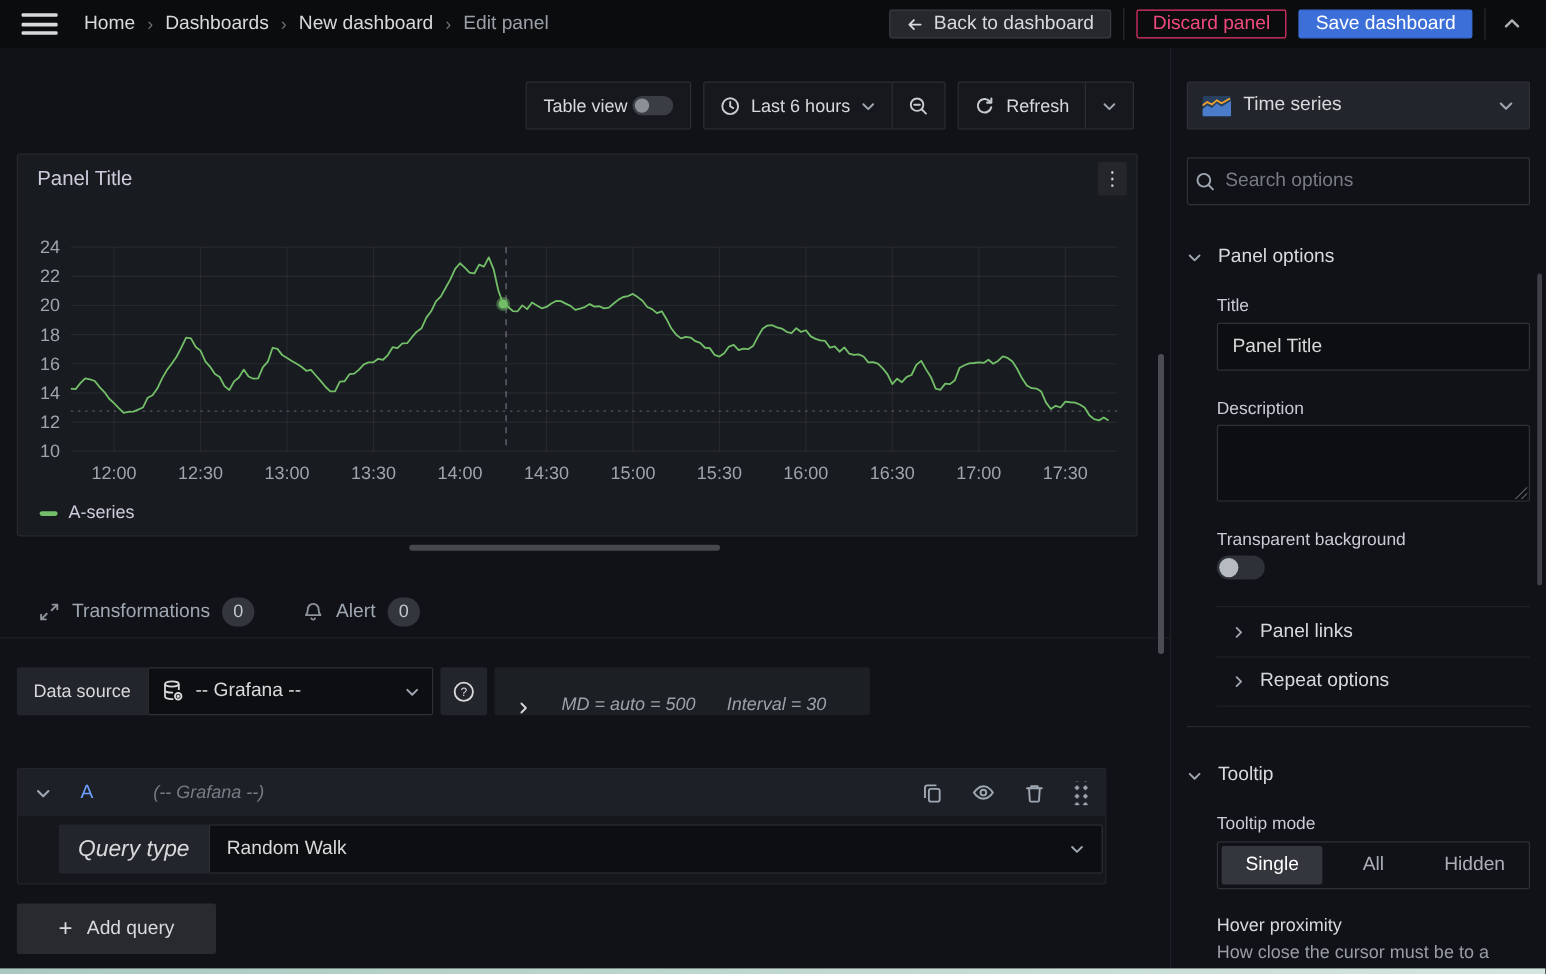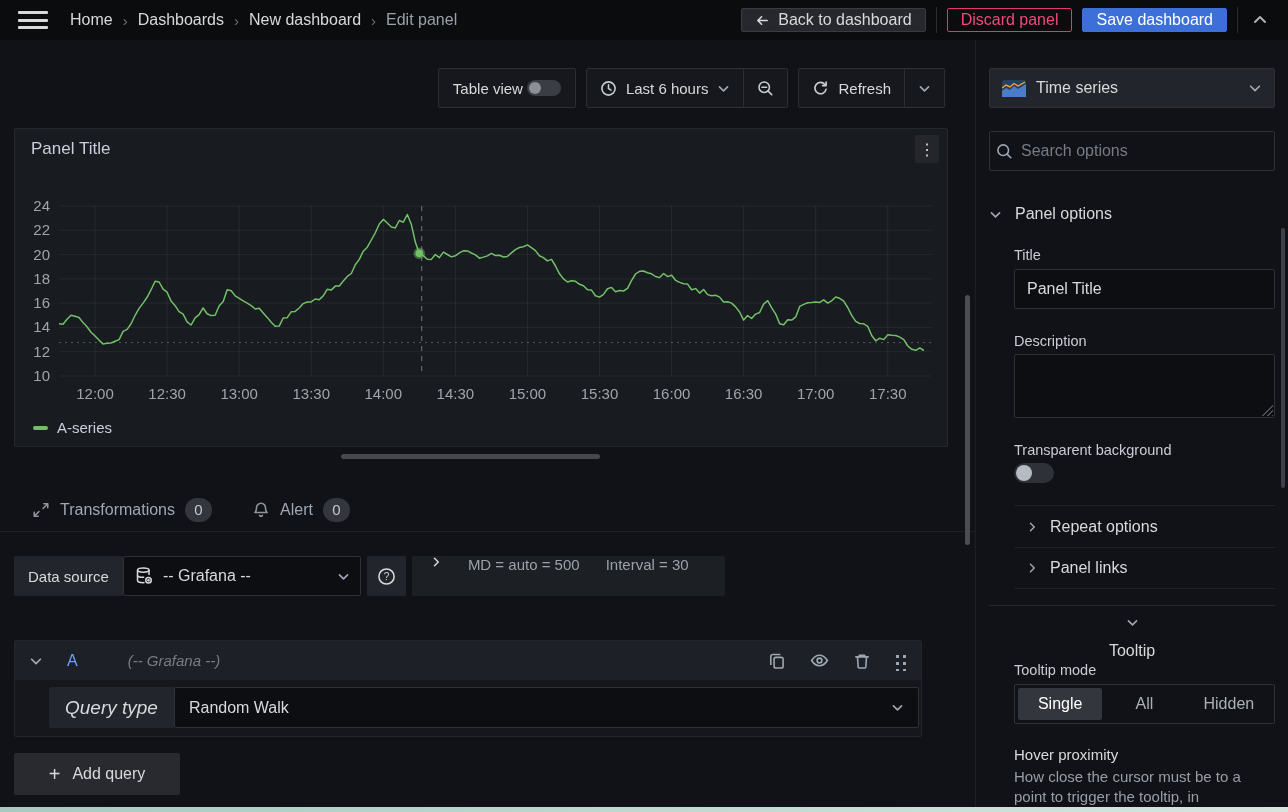--- a/index.html
+++ b/index.html
@@ -74,21 +74,21 @@
                display:flex; align-items:center; justify-content:center; font-size:15px; color:#c4c9ce; }
 
   
   .ds-row { position:absolute; left:14px; top:516px; height:40px; display:flex; align-items:stretch; }
   .chip { background:#22252b; display:flex; align-items:center; padding:0 14px; font-size:15px; color:#d8d9da; }
   .chip-first { border-radius:2px 0 0 2px; }
   .ds-select { width:238px; background:#0d0e12; border:1px solid #2f3136; border-radius:2px;
                display:flex; align-items:center; padding:0 10px; gap:9px; cursor:pointer; margin-right:6px; }
   .ds-select .val { font-size:16px; color:#d8d9da; flex:1; }
   .help-btn { width:39px; background:#22252b; border-radius:2px; display:flex; align-items:center; justify-content:center; margin-right:6px; cursor:pointer; color:#d8d9da; }
-  .stats-chip { background:#1c1f24; display:flex; align-items:flex-start; gap:26px; padding:0 18px; border-radius:2px; margin-right:6px; width:313px; }
+  .stats-chip { background:#1c1f24; display:flex; align-items:flex-end; gap:26px; padding:0 18px; border-radius:2px; margin-right:6px; width:313px;font-style:italic; }
   .stats-chip .stat { font-size:15px; color:#9ba1a8; white-space:nowrap; }
   .qi-btn { width:185px; background:#24262c; border:1px solid #35373d; border-radius:2px;
             display:flex; align-items:center; justify-content:center; font-size:16px; color:#d8d9da; cursor:pointer; }
 
   
   .query-card { position:absolute; left:14px; top:600px; width:908px; border:1px solid #23252b; border-radius:2px; background:#15171c; }
   .q-header { height:39px; background:#1d2026; display:flex; align-items:center; padding:0 14px; gap:0; cursor:pointer; }
   .q-caret { color:#9fa7b3; display:flex; margin-right:24px; }
   .q-refid { color:#6e9fff; font-size:16px; font-weight:500; margin-right:50px; }
   .q-hint { font-style:italic; font-size:15px; color:#777c85; }
@@ -470,35 +470,35 @@
         <span class="knob"></span>
       </div>
 
     <div class="collapsed-rows">
       <div class="collapse-row">
         <span class="chev">
           <svg width="12" height="12" viewBox="0 0 16 16">
               <path d="m6 3 5 5-5 5" stroke="currentColor" stroke-width="2" fill="none" stroke-linecap="round" stroke-linejoin="round"></path>
             </svg>
         </span>
-        <span class="lbl">Repeat options</span>
+        <span class="lbl">Panel links</span>
       </div>
       <div class="collapse-row">
         <span class="chev">
           <svg width="12" height="12" viewBox="0 0 16 16">
               <path d="m6 3 5 5-5 5" stroke="currentColor" stroke-width="2" fill="none" stroke-linecap="round" stroke-linejoin="round"></path>
             </svg>
         </span>
-        <span class="lbl">Panel links</span>
+        <span class="lbl">Repeat options</span>
       </div>
     </div>
   </div>
 
   <div class="tooltip-section">
-    <div class="sec-header" style="margin-top:0;flex-direction:column;">
+    <div class="sec-header" style="margin-top:17px;">
       <span class="chev">
         <svg width="13" height="13" viewBox="0 0 16 16">
             <path d="m3 6 5 5 5-5" stroke="currentColor" stroke-width="2" fill="none" stroke-linecap="round" stroke-linejoin="round"></path>
           </svg>
       </span>
       <span class="sec-title">Tooltip</span>
     </div>
     <div class="sec-body">
       <div class="field-label">Tooltip mode</div>
       <div class="radio-group">

